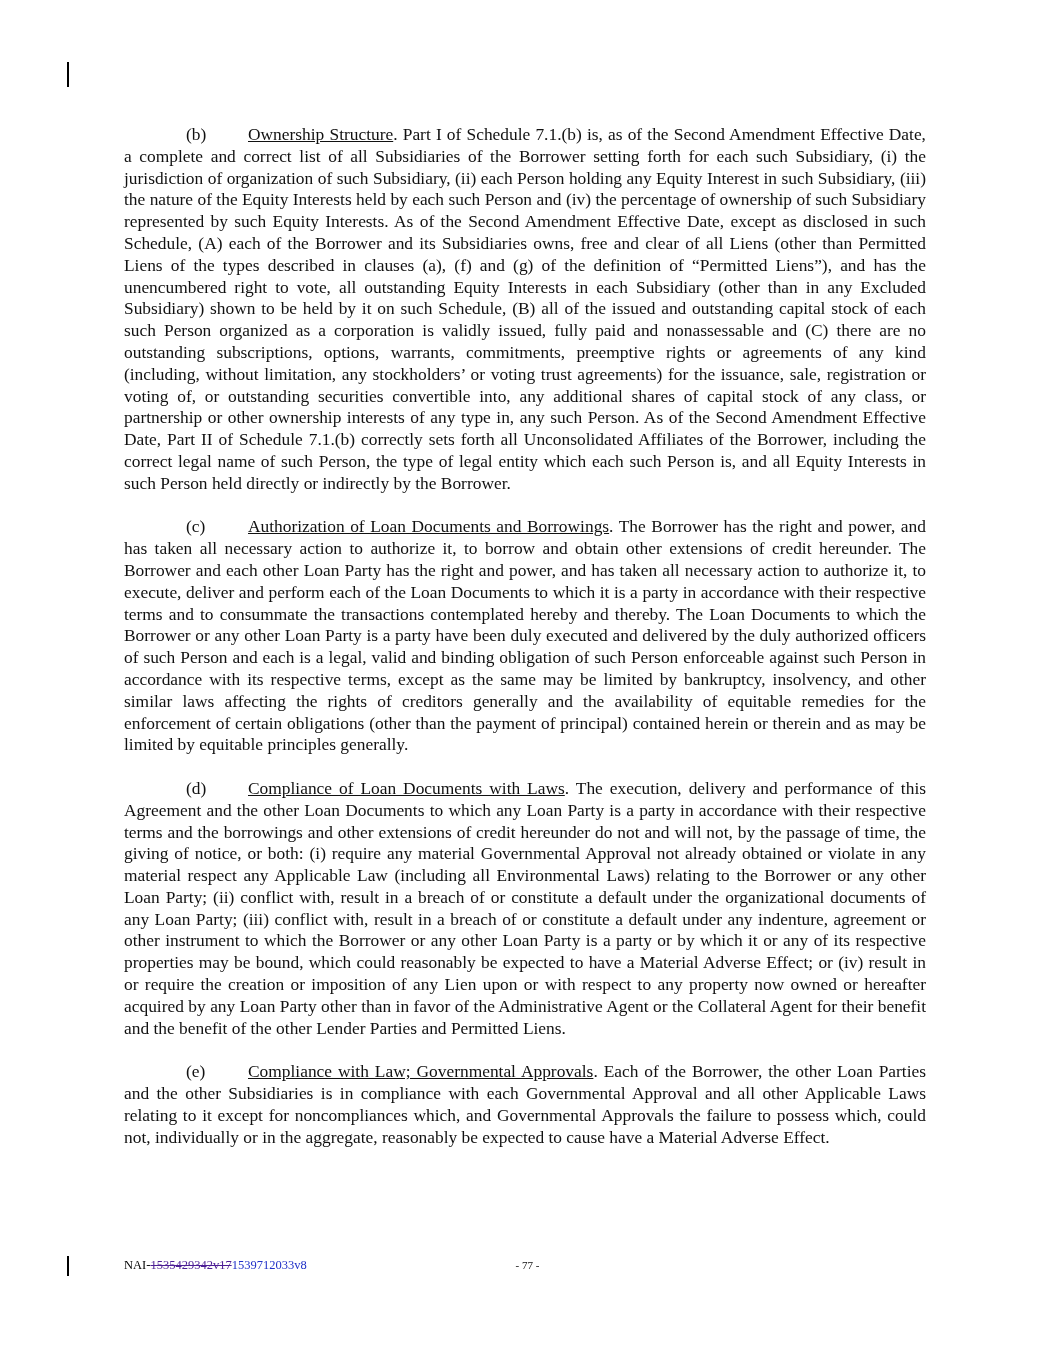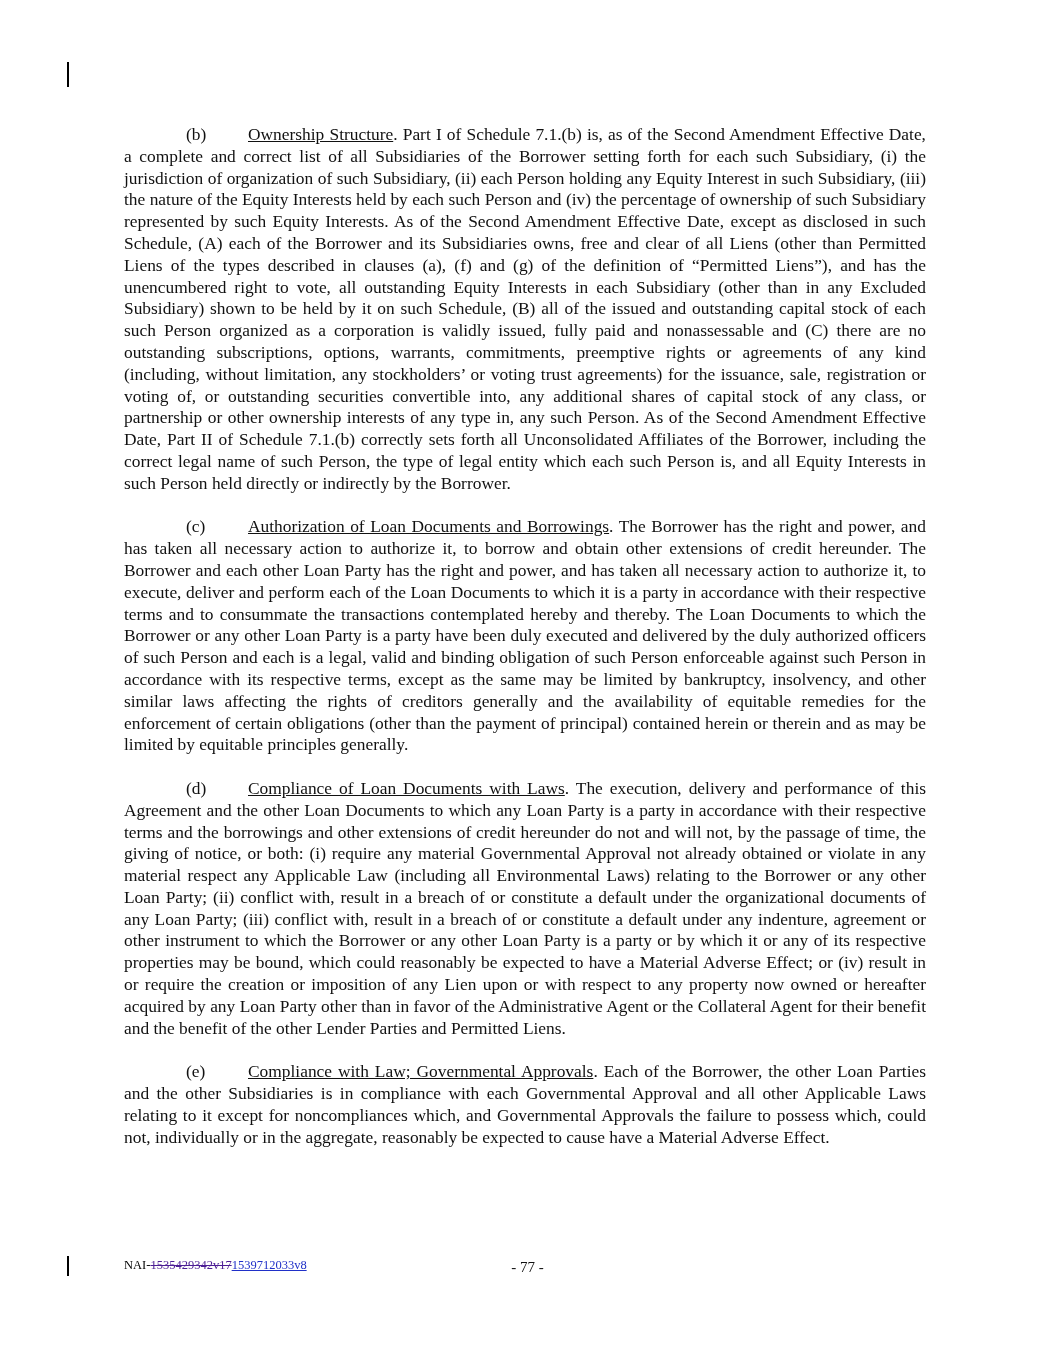--- a/index.html
+++ b/index.html
@@ -12,24 +12,24 @@
     font-size: 17.4px; line-height: 21.8px; color: #111; text-align: justify;
   }
   .para { margin: 0 0 21.8px 0; }
   .para .label { display: inline-block; margin-left: 62px; width: 62px; }
   .para .heading { text-decoration: underline; }
   .footer-id {
     position: absolute; left: 124px; top: 1258px;
     font-family: "Liberation Serif", serif; font-size: 12.5px; color: #000;
   }
   .deleted { color: #4c1d95; text-decoration: line-through; }
-  .inserted { color: #2030c8; text-decoration: underline; }
+  .inserted { color: #2030c8; }
   .page-number {
     position: absolute; left: 0; width: 1055px; top: 1259px; text-align: center;
-    font-family: "Liberation Serif", serif; font-size: 15px; color: #111;
+    font-family: "Liberation Serif", serif; font-size: 11px; color: #111;
   }
 </style>
 </head>
 <body>
 
 <div class="page">
   <div class="change-bar" style="top:62px;height:25px;"></div>
   <div class="change-bar" style="top:1256px;height:20px;"></div>
 
   <div class="content">

